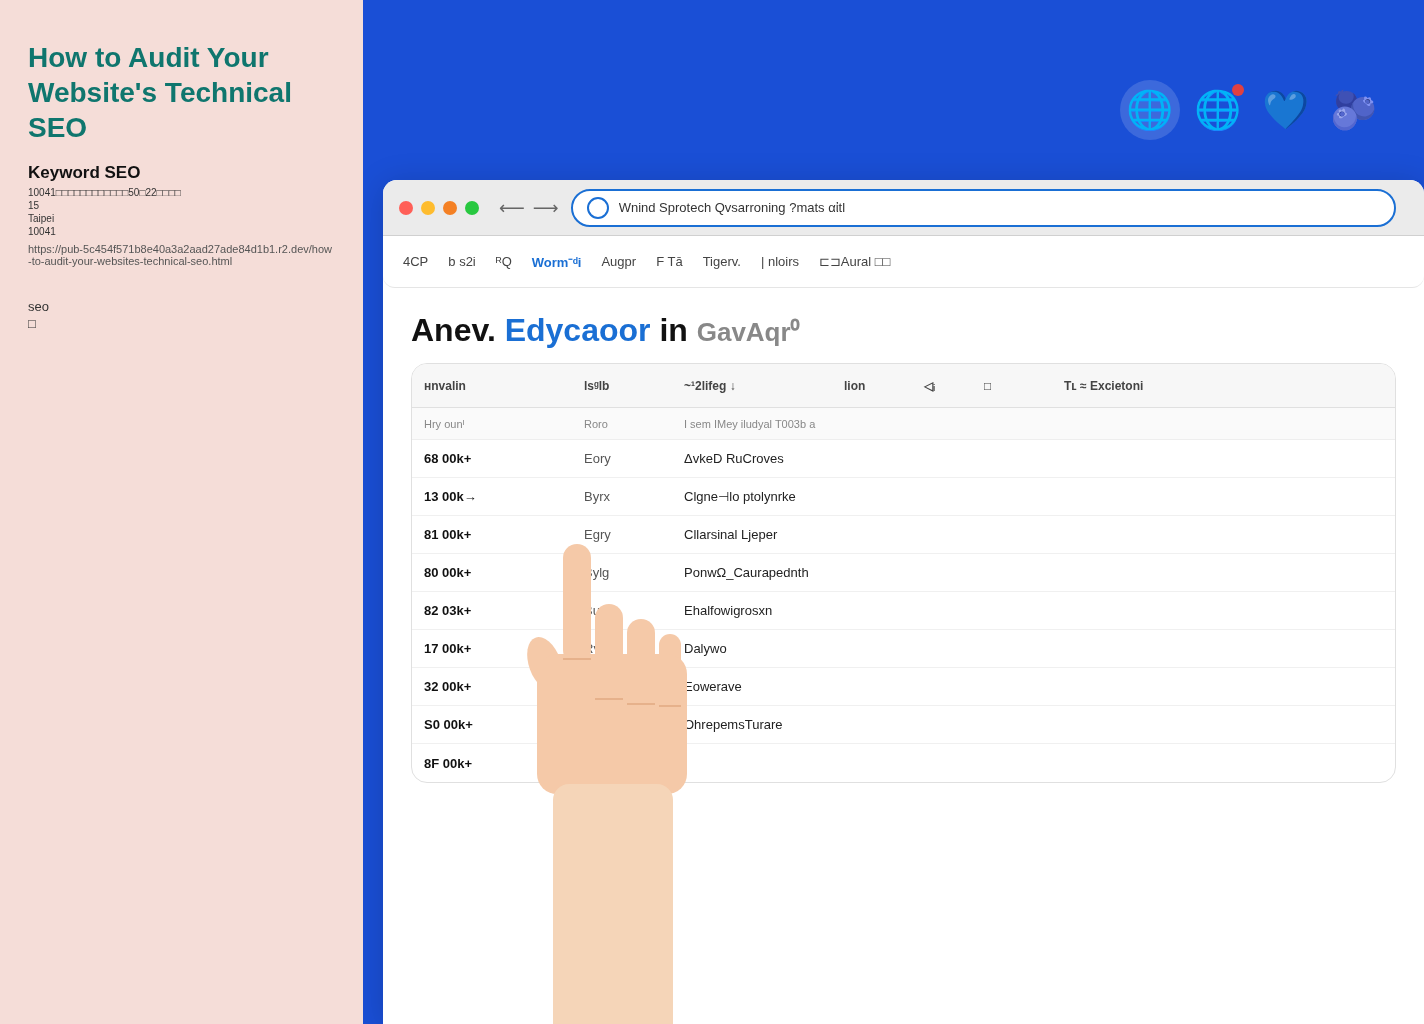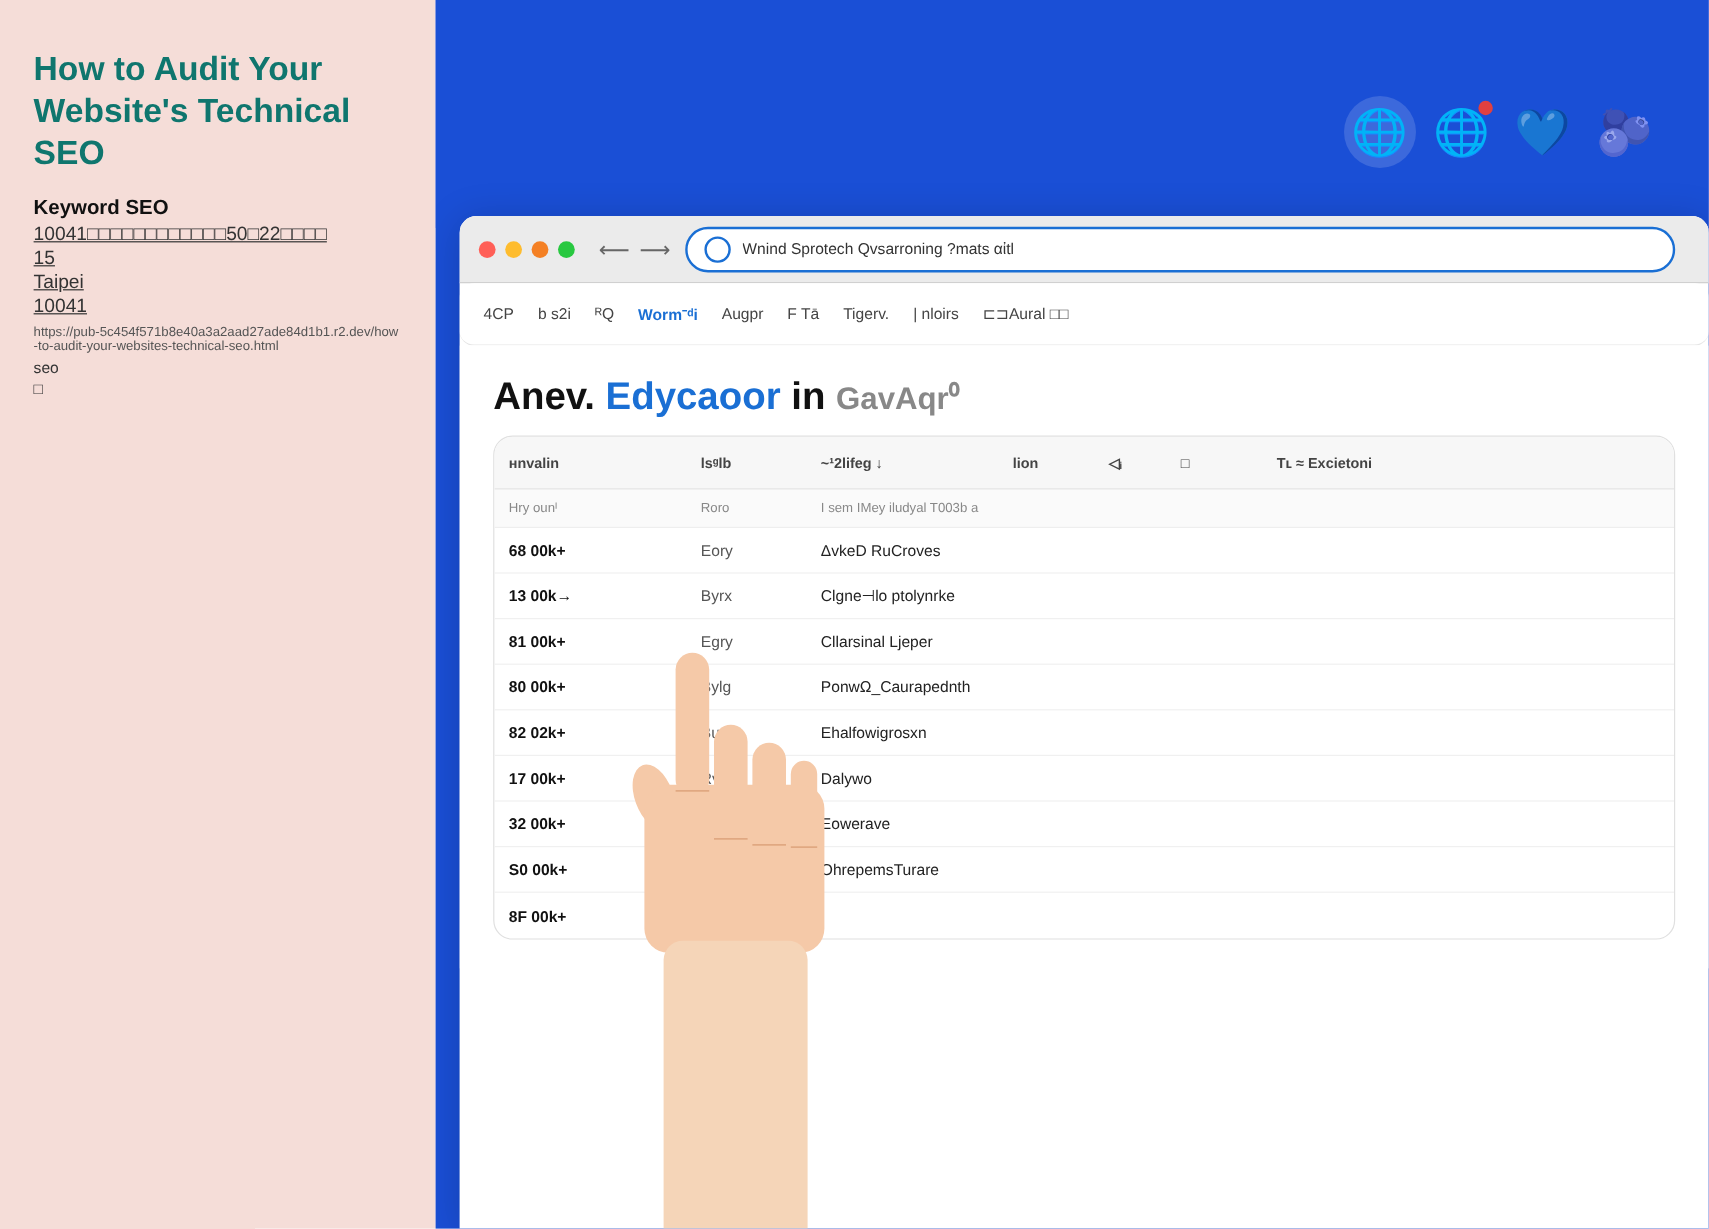--- a/index.html
+++ b/index.html
@@ -29,31 +29,30 @@
       line-height: 1.25;
       margin-bottom: 18px;
     }
     .sidebar-meta-label {
       font-size: 17px;
       font-weight: 700;
       color: #111;
       margin-bottom: 4px;
     }
     .sidebar-meta-value {
-      font-size: 16px;
+      font-size: 10px;
       color: #333;
       margin-bottom: 2px;
-      text-decoration: underline;
     }
     .sidebar-url {
       font-size: 11px;
       color: #555;
       word-break: break-all;
       margin-top: 4px;
-      margin-bottom: 4px;
+      margin-bottom: 32px;
     }
     .sidebar-tag {
       font-size: 13px;
       color: #333;
       margin-bottom: 2px;
     }
 
     
     .main-area {
       flex: 1;
@@ -405,21 +404,21 @@
           <span class="td vol">81 00k+</span>
           <span class="td name">Egry</span>
           <span class="td keyword-name">Cllarsinal Ljeper</span>
         </div>
         <div class="table-row">
           <span class="td vol">80 00k+</span>
           <span class="td name">Bylɡ</span>
           <span class="td keyword-name">PonwΩ_Caurapednth</span>
         </div>
         <div class="table-row">
-          <span class="td vol">82 02k+</span>
+          <span class="td vol">82 03k+</span>
           <span class="td name">Bury</span>
           <span class="td keyword-name">Ehalfowigrosxn</span>
         </div>
         <div class="table-row">
           <span class="td vol">17 00k+</span>
           <span class="td name">Rylɡ</span>
           <span class="td keyword-name">Dalywo</span>
         </div>
         <div class="table-row">
           <span class="td vol">32 00k+</span>

